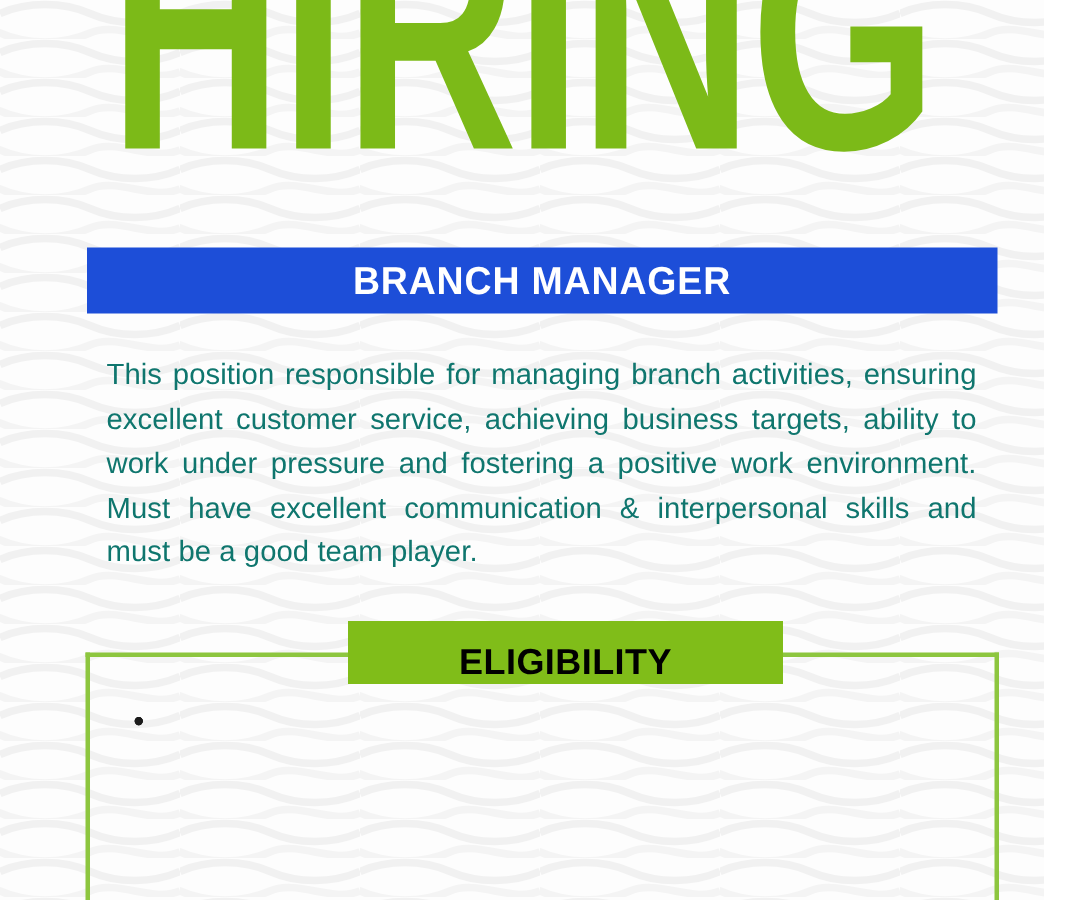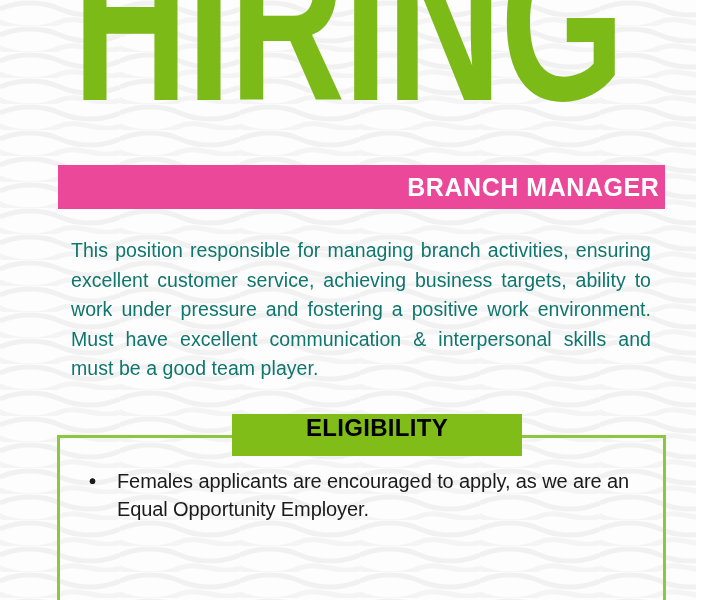--- a/index.html
+++ b/index.html
@@ -42,22 +42,22 @@
     transform:scaleX(0.80) scaleY(1.12);
     transform-origin:50% 100%;
     white-space:nowrap;
   }
 
   
   #title-banner {
     position:absolute;
     left:58px; top:165px;
     width:607px; height:44px;
-    background:#ec4899;
-    display:flex; align-items:center; justify-content:flex-end;
+    background:#1d4ed8;
+    display:flex; align-items:center; justify-content:center;
   }
   #title-banner span {
     color:#ffffff;
     font-weight:bold;
     font-size:26px;
     letter-spacing:0.6px;
     transform:scaleX(0.96);
   }
 
   
@@ -80,21 +80,21 @@
     width:609px; height:175px;
     border:3px solid #8dc63f;
     border-bottom:none;
   }
 
   #elig-tab {
     position:absolute;
     left:232px; top:414px;
     width:290px; height:42px;
     background:#80bd19;
-    display:flex; align-items:flex-start; justify-content:center;
+    display:flex; align-items:flex-end; justify-content:center;
     z-index:3;
   }
   #elig-tab span {
     color:#000000;
     font-weight:bold;
     font-size:24px;
     letter-spacing:0.3px;
   }
 
   
@@ -152,17 +152,16 @@
 
   <div id="elig-list">
     <div class="bullet-row">
       <span class="dot">•</span>
     </div>
     <div class="bullet-row">
       <span class="dot">•</span>
     </div>
     <div class="bullet-row">
       <span class="dot">•</span>
-      <span>Females applicants are encouraged to apply, as we are an Equal Opportunity Employer.</span>
     </div>
   </div>
 
 </div>
 
 </body></html>

